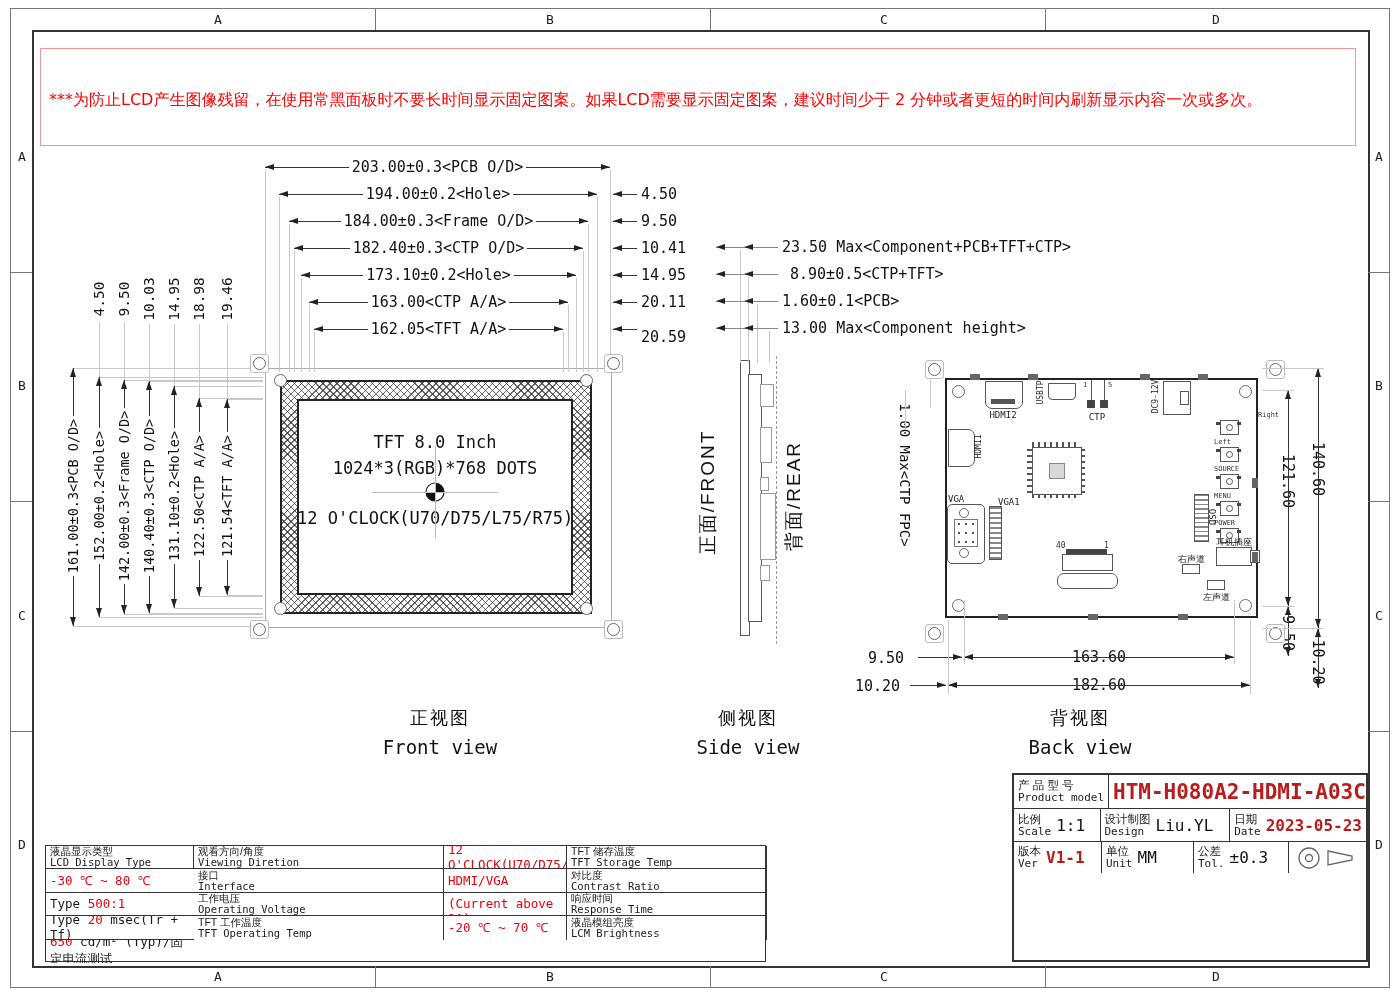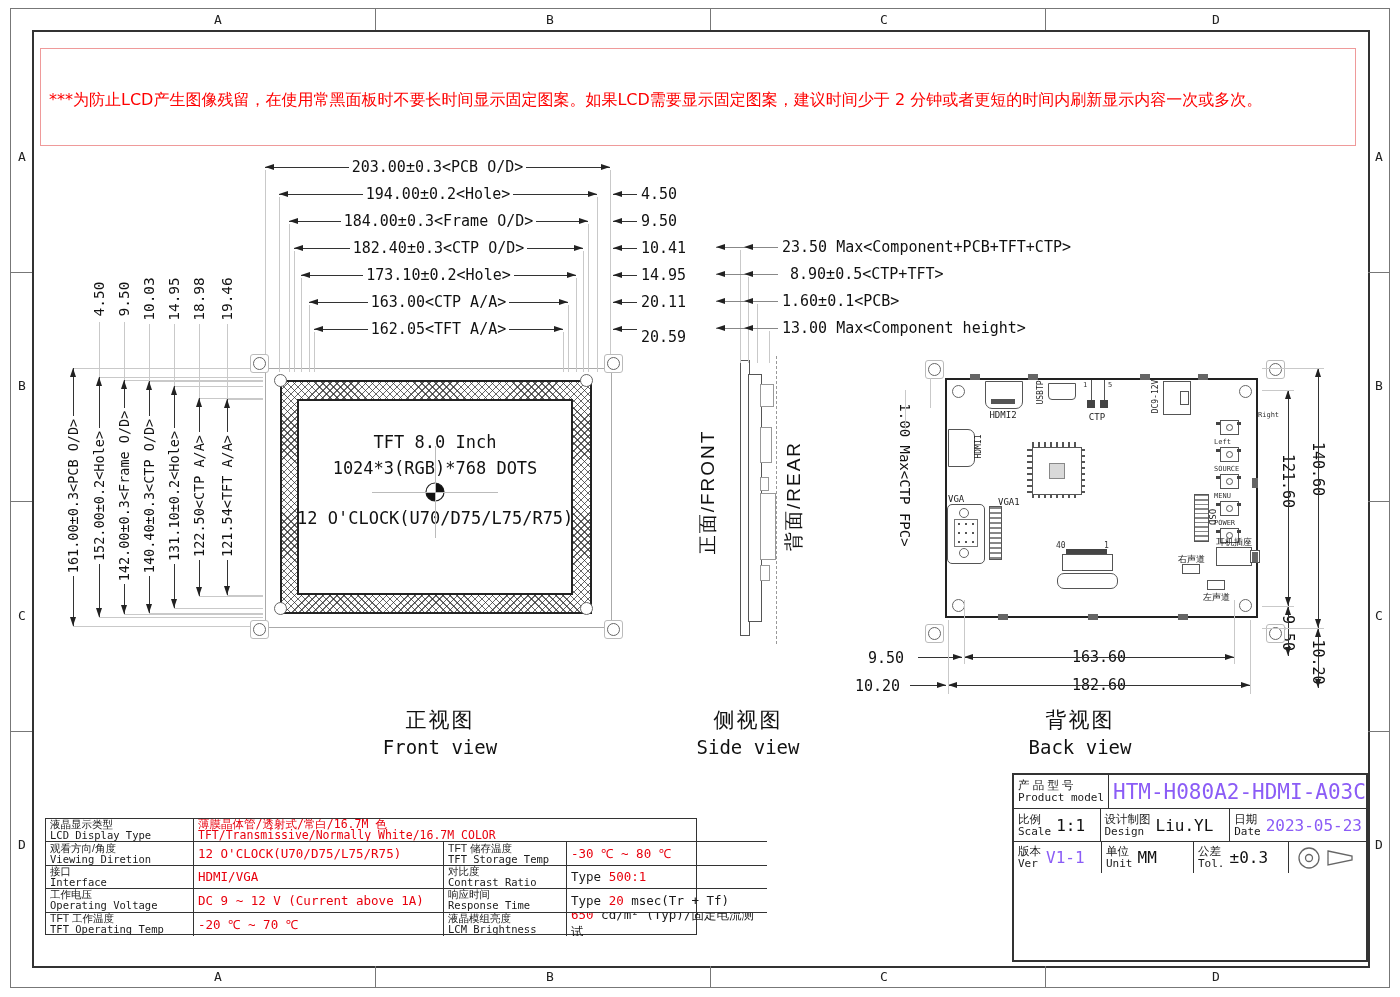--- a/index.html
+++ b/index.html
@@ -22,44 +22,44 @@
   .arr-l{border:3px solid transparent;border-left:0;border-right:9px solid #222;}
   .arr-r{border:3px solid transparent;border-right:0;border-left:9px solid #222;}
   .arr-u{border:3px solid transparent;border-top:0;border-bottom:9px solid #222;}
   .arr-d{border:3px solid transparent;border-bottom:0;border-top:9px solid #222;}
   .ring{width:11px;height:11px;border:1.5px solid #666;border-radius:50%;background:#fff;}
   .tab{width:17px;height:17px;border:1px solid #bbb;border-radius:3px;background:#fff;}
   .comp{border:1px solid #555;background:#fff;}
   .complight{border:1px solid #999;background:#fff;}
   .smlabel{font:9px "DejaVu Sans Mono",monospace;color:#222;white-space:nowrap;text-align:right;}
   .tinylabel{font:7px "DejaVu Sans Mono",monospace;color:#333;white-space:nowrap;}
-  .vtitle{font-size:21px;color:#111;text-align:center;letter-spacing:2px;}
+  .vtitle{font-size:18px;color:#111;text-align:center;letter-spacing:2px;}
   .vtitle-en{font:19px "DejaVu Sans Mono",monospace;color:#111;text-align:center;}
-  .spec-table{left:45px;top:818px;width:652px;height:117px;display:grid;
+  .spec-table{left:45px;top:845px;width:721px;height:117px;display:grid;
       grid-template-columns:148px 250px 123px 200px;grid-auto-rows:23.4px;
       border:1px solid #333;box-sizing:border-box;background:#fff;}
   .sc{border-right:1px solid #333;border-bottom:1px solid #333;box-sizing:border-box;
       padding:1px 4px;overflow:hidden;display:flex;flex-direction:column;justify-content:center;}
   .sc.lastcol{border-right:none;} .sc.lastrow{border-bottom:none;}
   .sc .cn{font-size:10.5px;line-height:11px;}
   .sc .en{font:10.5px "DejaVu Sans Mono",monospace;line-height:11px;}
   .sc.val{font:12.5px "DejaVu Sans Mono",monospace;justify-content:center;}
   .span3{grid-column:2/5;}
   .redline{color:#e8000d;font:11.5px "DejaVu Sans Mono",monospace;line-height:11.5px;}
   .tblock{left:1012px;top:773px;width:356px;height:189px;border:2px solid #333;box-sizing:border-box;background:#fff;}
   .tb-logo{height:88px;border-bottom:1px solid #333;position:relative;overflow:hidden;}
   .tb-word{position:absolute;left:120px;top:20px;font-size:42px;font-weight:600;color:#4d4d4f;
            letter-spacing:7px;font-family:"Liberation Sans",sans-serif;}
   .tb-row{position:relative;border-bottom:1px solid #333;box-sizing:border-box;display:flex;}
   .tb-cell{border-right:1px solid #333;box-sizing:border-box;display:flex;align-items:center;padding:1px 4px;gap:5px;}
   .tb-cell.lastcol{border-right:none;}
   .tb-lab .cn{font-size:11.5px;line-height:13px;white-space:nowrap;}
   .tb-lab .en{font:11px "DejaVu Sans Mono",monospace;line-height:12px;white-space:nowrap;}
   .tb-val{font:16px "DejaVu Sans Mono",monospace;color:#111;white-space:nowrap;}
-  .red{color:#8b5cf6;}
+  .red{color:#b91c1c;font-weight:bold;}
   .dashdot{border-left:1px dashed #999;}
 </style>
 </head>
 <body>
 
 <div class="abs frame-outer"></div>
 <div class="abs frame-inner"></div>
 <div id="grid-layer">
     <div class="grid-label" style="position: absolute; left: 208px; top: 12px; width: 20px;">A</div>
     <div class="grid-label" style="position: absolute; left: 208px; top: 969px; width: 20px;">A</div>
@@ -210,24 +210,20 @@
 <div class="abs vtitle-en" style="left:360px;top:736px;width:160px;">Front view</div>
 <div class="abs vtitle" style="left:668px;top:706px;width:160px;">侧视图</div>
 <div class="abs vtitle-en" style="left:668px;top:736px;width:160px;">Side view</div>
 <div class="abs vtitle" style="left:1000px;top:706px;width:160px;">背视图</div>
 <div class="abs vtitle-en" style="left:1000px;top:736px;width:160px;">Back view</div>
 
 <div class="abs spec-table">
   <div class="sc">
     <div class="cn">液晶显示类型</div>
     <div class="en">LCD Display Type</div>
-  </div>
-  <div class="sc span3 lastcol">
-    <div class="redline">薄膜晶体管/透射式/常白/16.7M 色</div>
-    <div class="redline">TFT/Transmissive/Normally White/16.7M COLOR</div>
   </div>
   <div class="sc">
     <div class="cn">观看方向/角度</div>
     <div class="en">Viewing Diretion</div>
   </div>
   <div class="sc val">
       <div><span style="color: rgb(232, 0, 13);">12 O'CLOCK(U70/D75/L75/R75)</span></div>
     </div>
   <div class="sc">
     <div class="cn">TFT 储存温度</div>

